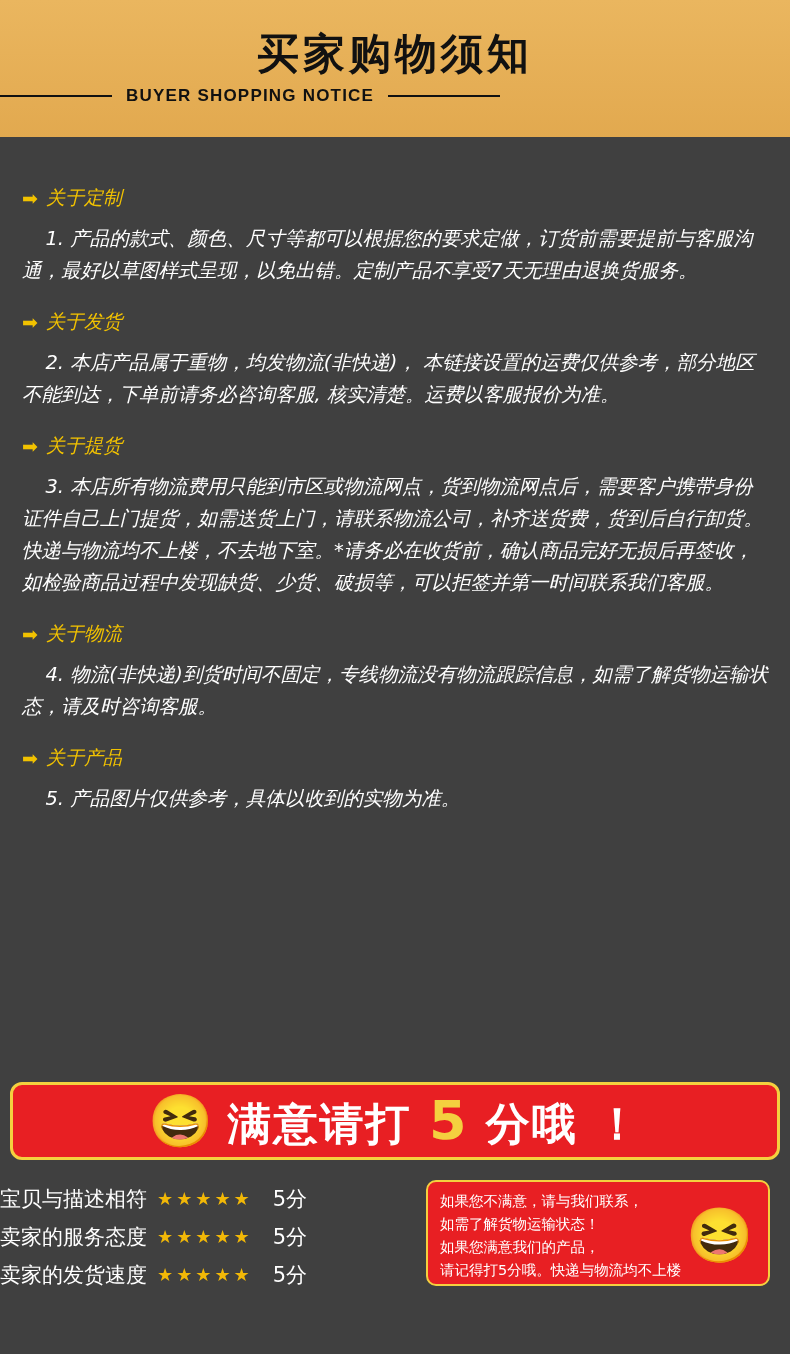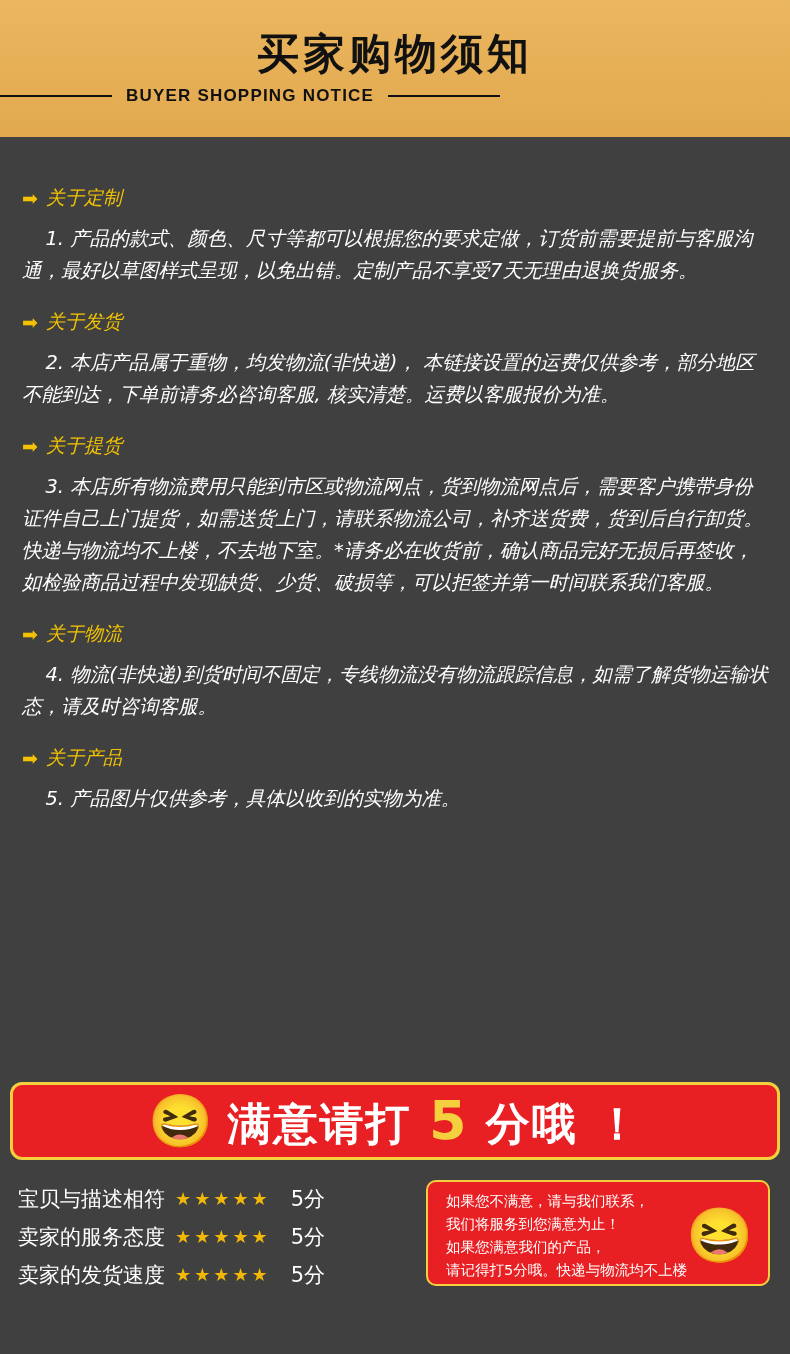--- a/index.html
+++ b/index.html
@@ -158,21 +158,20 @@
   .rate-area {
     position: absolute;
     left: 0;
     top: 1180px;
     width: 790px;
     height: 130px;
     display: flex;
   }
   .rate-left {
     width: 420px;
-    padding-left: 18px;
     box-sizing: border-box;
   }
   .rate-row {
     display: flex;
     align-items: center;
     height: 38px;
     gap: 10px;
   }
   .rate-label {
     font-size: 21px;
@@ -195,21 +194,21 @@
 
   .rate-right {
     position: relative;
     width: 344px;
     margin-left: 6px;
     height: 106px;
     background: #e81f23;
     border: 2px solid #f4d03f;
     border-radius: 10px;
     box-sizing: border-box;
-    padding: 8px 18px;
+    padding: 8px 12px;
   }
   .note-line {
     font-size: 14.5px;
     line-height: 23px;
     color: #fff;
     font-family: "DejaVu Sans", sans-serif;
   }
   .note-emoji {
     position: absolute;
     right: 14px;
@@ -305,20 +304,20 @@
       <div class="rate-row">
         <span class="rate-label">卖家的发货速度</span>
         <span class="stars">★★★★★</span>
         <span class="rate-score">5分</span>
       </div>
 
     </div>
 
     <div class="rate-right">
       <div class="note-line">如果您不满意，请与我们联系，</div>
-      <div class="note-line">我们将服务到您满意为止！</div>
+      <div class="note-line">如需了解货物运输状态！</div>
       <div class="note-line">如果您满意我们的产品，</div>
       <div class="note-line">请记得打5分哦。快递与物流均不上楼</div>
       <span class="note-emoji">😆</span>
     </div>
   </div>
 
 </div>
 
 </body></html>

